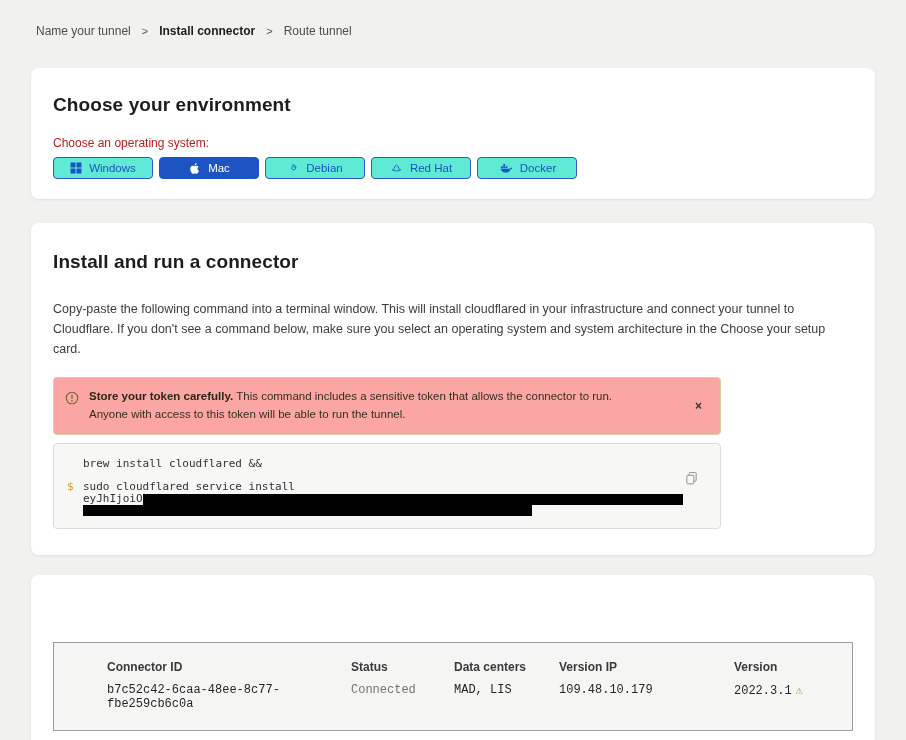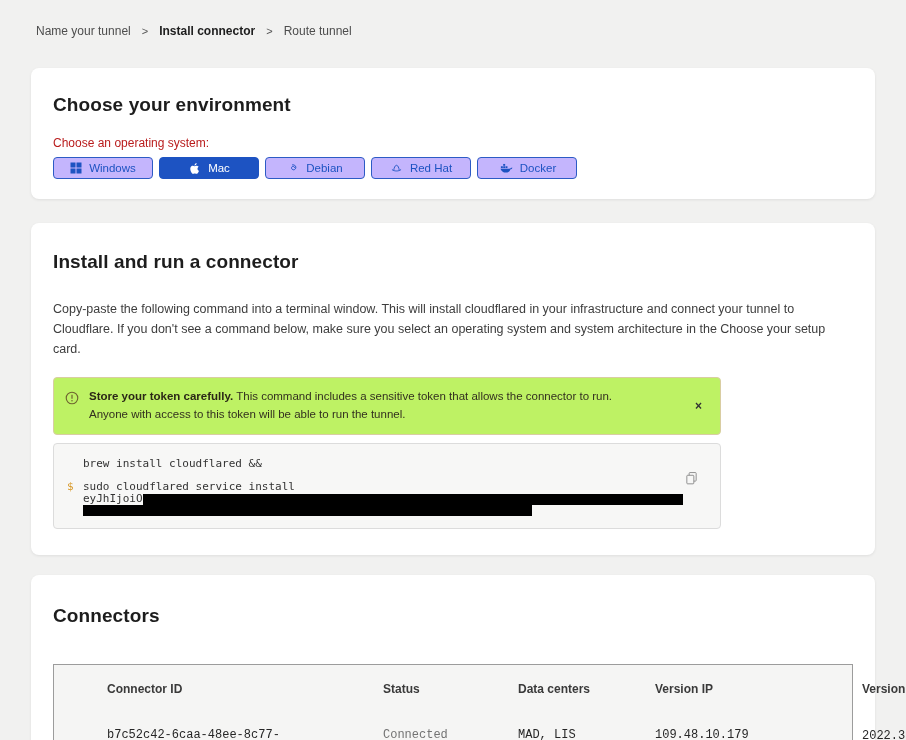--- a/index.html
+++ b/index.html
@@ -37,39 +37,39 @@
   .card-env   { margin-top:30px; padding:26px 22px 20px 22px; }
   .card-inst  { margin-top:24px; padding:28px 22px 26px 22px; }
   .card-conn  { margin-top:20px; padding:30px 22px 25px 22px; }
 
   
   .os-label { margin-top:20px; font-size:12px; color:#b91c1c; }
   .os-row { margin-top:7px; display:flex; gap:6px; }
   .os-btn {
     width:100px; height:22px;
     display:inline-flex; align-items:center; justify-content:center; gap:7px;
-    background:#c4b5fd;
+    background:#5eead4;
     border:1px solid #2c5bc5; border-radius:4px;
     color:#1d53c2; font-size:11.5px;
     cursor:pointer; padding:0;
     font-family:"Liberation Sans", sans-serif;
   }
   .os-btn.selected { background:#1d53c2; color:#fff; border-color:#1d53c2; }
   .os-btn svg { display:block; }
 
   
   .inst-desc {
     margin-top:26px;
     font-size:12.5px; line-height:1.6; color:#3d3d3d;
     max-width:800px;
   }
   .warn-banner {
     margin-top:18px;
     width:668px;
-    background:#bef264;
+    background:#fca5a5;
     border:1px solid #d9cda2;
     border-radius:4px;
     display:flex; align-items:flex-start;
     padding:10px 12px 10px 11px;
   }
   .warn-icon { flex:0 0 auto; margin-top:3px; }
   .warn-text {
     margin-left:10px;
     font-size:11.5px; line-height:1.55; color:#33301f;
     max-width:560px;
@@ -111,21 +111,20 @@
     margin-top:37px;
     background:#f5f5f4;
     border:1px solid #9c9c9c;
     padding:17px 10px 19px 53px;
   }
   .conn-grid {
     display:grid;
     grid-template-columns:244px 103px 105px 175px 1fr;
     row-gap:9px;
     font-size:12px;
-    gap:32px;
   }
   .conn-head { font-weight:bold; color:#3a3a3a; }
   .conn-val { color:#262626;font-family:Liberation Mono, monospace; }
   .status-connected { color:#737373; }
   .version-warn { color:#a39a33; margin-left:4px; font-size:12px; }
 </style>
 </head>
 <body>
 
 <nav class="breadcrumb">
@@ -228,21 +227,20 @@
     <button class="copy-btn">
       <svg width="13" height="14" viewBox="0 0 16 18" fill="none" stroke="#8a8a8a" stroke-width="1.2">
           <rect x="5" y="2" width="9" height="11" rx="1"></rect>
           <rect x="2" y="5.5" width="9" height="11" rx="1" fill="#f7f7f6"></rect>
         </svg>
     </button>
   </div>
 </section>
 
 <section class="card card-conn">
-  <h2>Connectors</h2>
   <div class="conn-table">
     <div class="conn-grid">
       <div class="conn-head">Connector ID</div>
       <div class="conn-head">Status</div>
       <div class="conn-head">Data centers</div>
       <div class="conn-head">Version IP</div>
       <div class="conn-head">Version</div>
 
       <div class="conn-val">b7c52c42-6caa-48ee-8c77-fbe259cb6c0a</div>
       <div class="conn-val status-connected">Connected</div>

